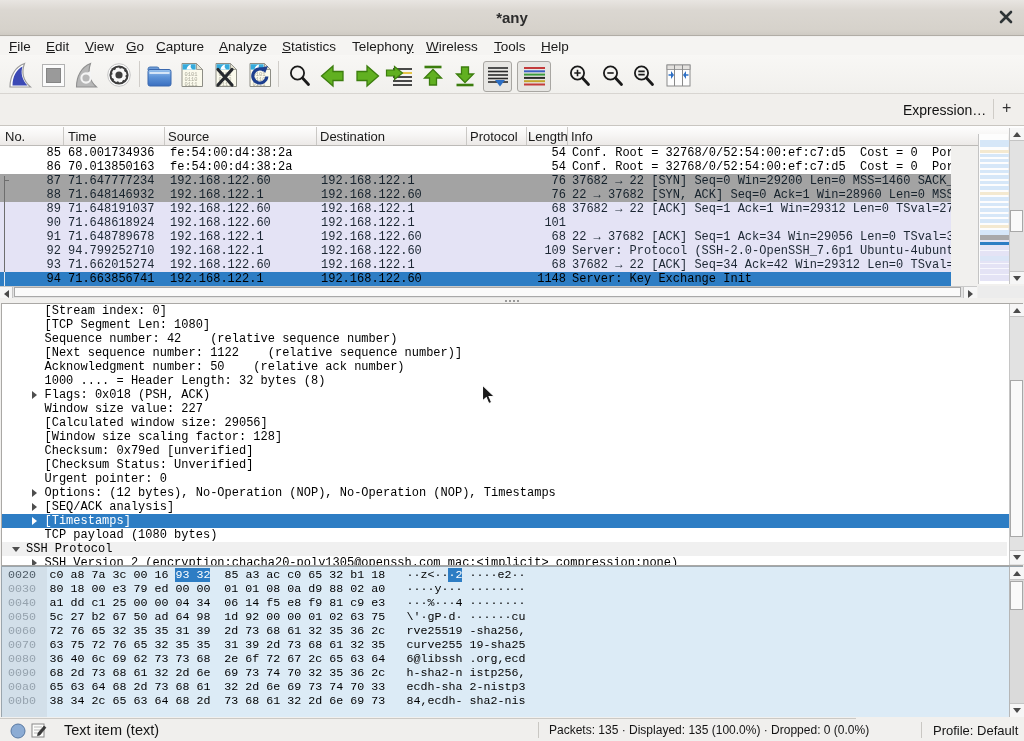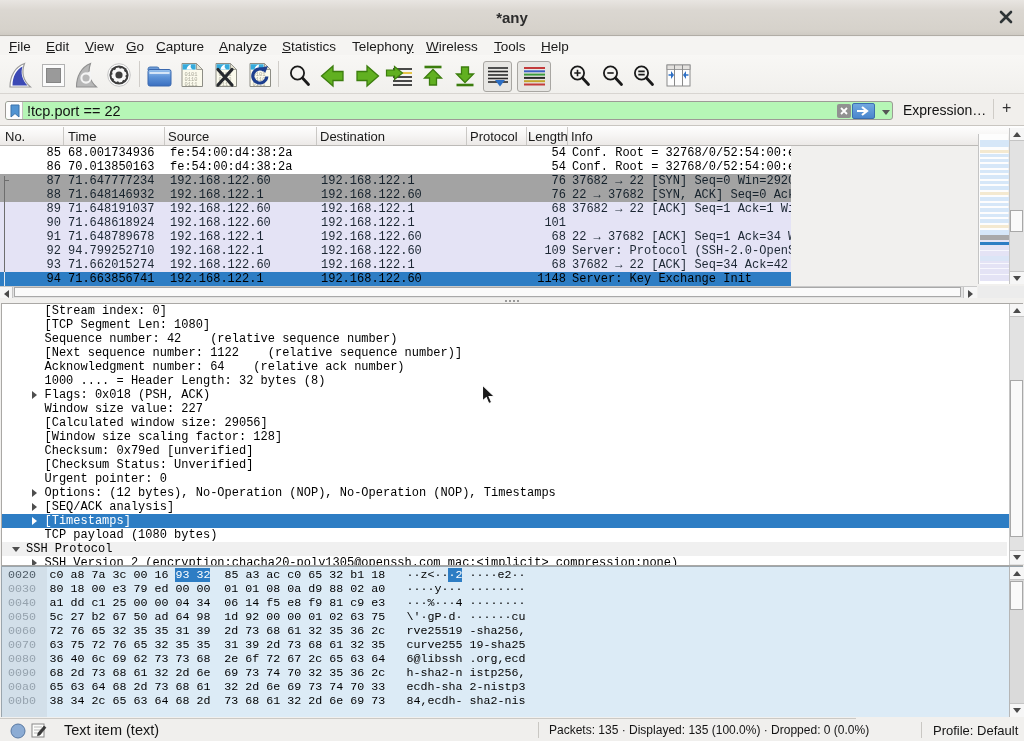--- a/index.html
+++ b/index.html
@@ -34,21 +34,21 @@
 #ftext { left:21px; top:1px; font-size:14.5px; color:#111; }
 #fclear { left:831px; top:2px; width:14px; height:14px; background:#919191; border-radius:2px; }
 #fapply { left:846px; top:1px; width:23px; height:16px; background:linear-gradient(#71a8e0,#4a86cd); border:1px solid #3a6eae; border-radius:2px; }
 #fexpr { left:903px; top:8px; font-size:14px; color:#111; }
 #fplus { left:1002px; top:5px; font-size:16px; color:#333; }
 
 #phead { left:0; top:126px; width:1024px; height:20px;
   background:linear-gradient(#fefefe,#f7f6f5 45%,#ece9e7); border-bottom:1px solid #bcbab7; }
 #phead span { position:absolute; top:3px; font-size:13px; color:#1a1a1a; white-space:nowrap; }
 #phead i { position:absolute; top:1px; width:1px; height:18px; background:#cac8c5; }
-.prow { left:0; width:791px; height:14px; overflow:hidden;text-decoration:underline; }
+.prow { left:0; width:951px; height:14px; overflow:hidden;text-decoration:underline; }
 .prow span { position:absolute; top:0; line-height:14px; }
 .c-no { left:18px; width:43px; text-align:right; }
 .c-time { left:68px; }
 .c-src { left:170px; }
 .c-dst { left:321px; }
 .c-proto { left:471px;margin-top:45px; }
 .c-len { left:500px; width:66px; text-align:right; }
 .c-info { left:572px; width:405px; overflow:hidden; white-space:pre; }
 .r-white { background:#ffffff; color:#000; }
 .r-gray { background:#a3a3a3; color:#16222c; }
@@ -242,33 +242,20 @@
   <svg class="abs" style="left:665px;top:8px" width="27" height="26">
       <rect x="2" y="2" width="23" height="21" fill="#fdfdfd" stroke="#8a8a8a"></rect>
       <rect x="2" y="2" width="23" height="4.5" fill="#e4e2df" stroke="#8a8a8a" stroke-width=".8"></rect>
       <path d="M9.5 2 v21 M17.5 2 v21" stroke="#8a8a8a"></path>
       <path d="M6 8 l3 4 l-3 4 z M21 8 l-3 4 l3 4 z" fill="#2d6fc4"></path>
       <path d="M3.5 12 h4 M19.5 12 h4" stroke="#2d6fc4" stroke-width="1.4"></path>
     </svg>
 </div>
 
 <div class="abs" id="filterbar">
-  <div class="abs" id="finput">
-    <div class="abs" id="fbook"><svg width="17" height="18">
-          <path d="M5 3 h8 v12 l-4 -3.5 l-4 3.5 z" fill="#5294d2" stroke="#3a72aa" stroke-width="1"></path>
-        </svg></div>
-    <div class="abs" id="ftext">!tcp.port == 22</div>
-    <div class="abs" id="fclear"><svg width="14" height="14">
-          <path d="M4 4 L10 10 M10 4 L4 10" stroke="#fff" stroke-width="1.8"></path>
-        </svg></div>
-    <div class="abs" id="fapply"><svg width="21" height="14">
-          <path d="M4 7 h9 M9 3 l5 4 l-5 4" stroke="#fff" stroke-width="2.2" fill="none"></path>
-        </svg></div>
-    <div class="abs" style="left:876px; top:8px; width:0; height:0; border-left:4px solid transparent; border-right:4px solid transparent; border-top:5px solid #555;"></div>
-  </div>
   <div class="abs" id="fexpr">Expression…</div>
   <div class="abs" style="left:993px; top:5px; width:1px; height:20px; background:#cfccc7"></div>
   <div class="abs" id="fplus">+</div>
 </div>
 
 <div class="abs" id="phead">
 <span style="left:5px">No.</span>
     <span style="left:68px">Time</span>
     <span style="left:168px">Source</span>
     <span style="left:320px">Destination</span>
@@ -346,21 +333,21 @@
 
 <div class="abs split" style="top:298px;height:6px"></div>
 <div class="abs" style="left:505px;top:300px;width:14px;height:2px;background:repeating-linear-gradient(90deg,#9a9a9a 0 2px,transparent 2px 4px)"></div>
 
 <div class="abs" id="tree"></div>
 <div class="abs" id="treewrap">
 <div class="abs trow mono" style="top:304px"><span class="tx">[Stream index: 0]</span></div>
 <div class="abs trow mono" style="top:318px"><span class="tx">[TCP Segment Len: 1080]</span></div>
 <div class="abs trow mono" style="top:332px"><span class="tx">Sequence number: 42    (relative sequence number)</span></div>
 <div class="abs trow mono" style="top:346px"><span class="tx">[Next sequence number: 1122    (relative sequence number)]</span></div>
-<div class="abs trow mono" style="top:360px"><span class="tx">Acknowledgment number: 64    (relative ack number)</span></div>
+<div class="abs trow mono" style="top:360px"><span class="tx">Acknowledgment number: 50    (relative ack number)</span></div>
 <div class="abs trow mono" style="top:374px"><span class="tx">1000 .... = Header Length: 32 bytes (8)</span></div>
 <div class="abs trow mono" style="top:388px"><span class="tar" style="left:30px"></span><span class="tx">Flags: 0x018 (PSH, ACK)</span></div>
 <div class="abs trow mono" style="top:402px"><span class="tx">Window size value: 227</span></div>
 <div class="abs trow mono" style="top:416px"><span class="tx">[Calculated window size: 29056]</span></div>
 <div class="abs trow mono" style="top:430px"><span class="tx">[Window size scaling factor: 128]</span></div>
 <div class="abs trow mono" style="top:444px"><span class="tx">Checksum: 0x79ed [unverified]</span></div>
 <div class="abs trow mono" style="top:458px"><span class="tx">[Checksum Status: Unverified]</span></div>
 <div class="abs trow mono" style="top:472px"><span class="tx">Urgent pointer: 0</span></div>
 <div class="abs trow mono" style="top:486px"><span class="tar" style="left:30px"></span><span class="tx">Options: (12 bytes), No-Operation (NOP), No-Operation (NOP), Timestamps</span></div>
 <div class="abs trow mono" style="top:500px"><span class="tar" style="left:30px"></span><span class="tx">[SEQ/ACK analysis]</span></div>

